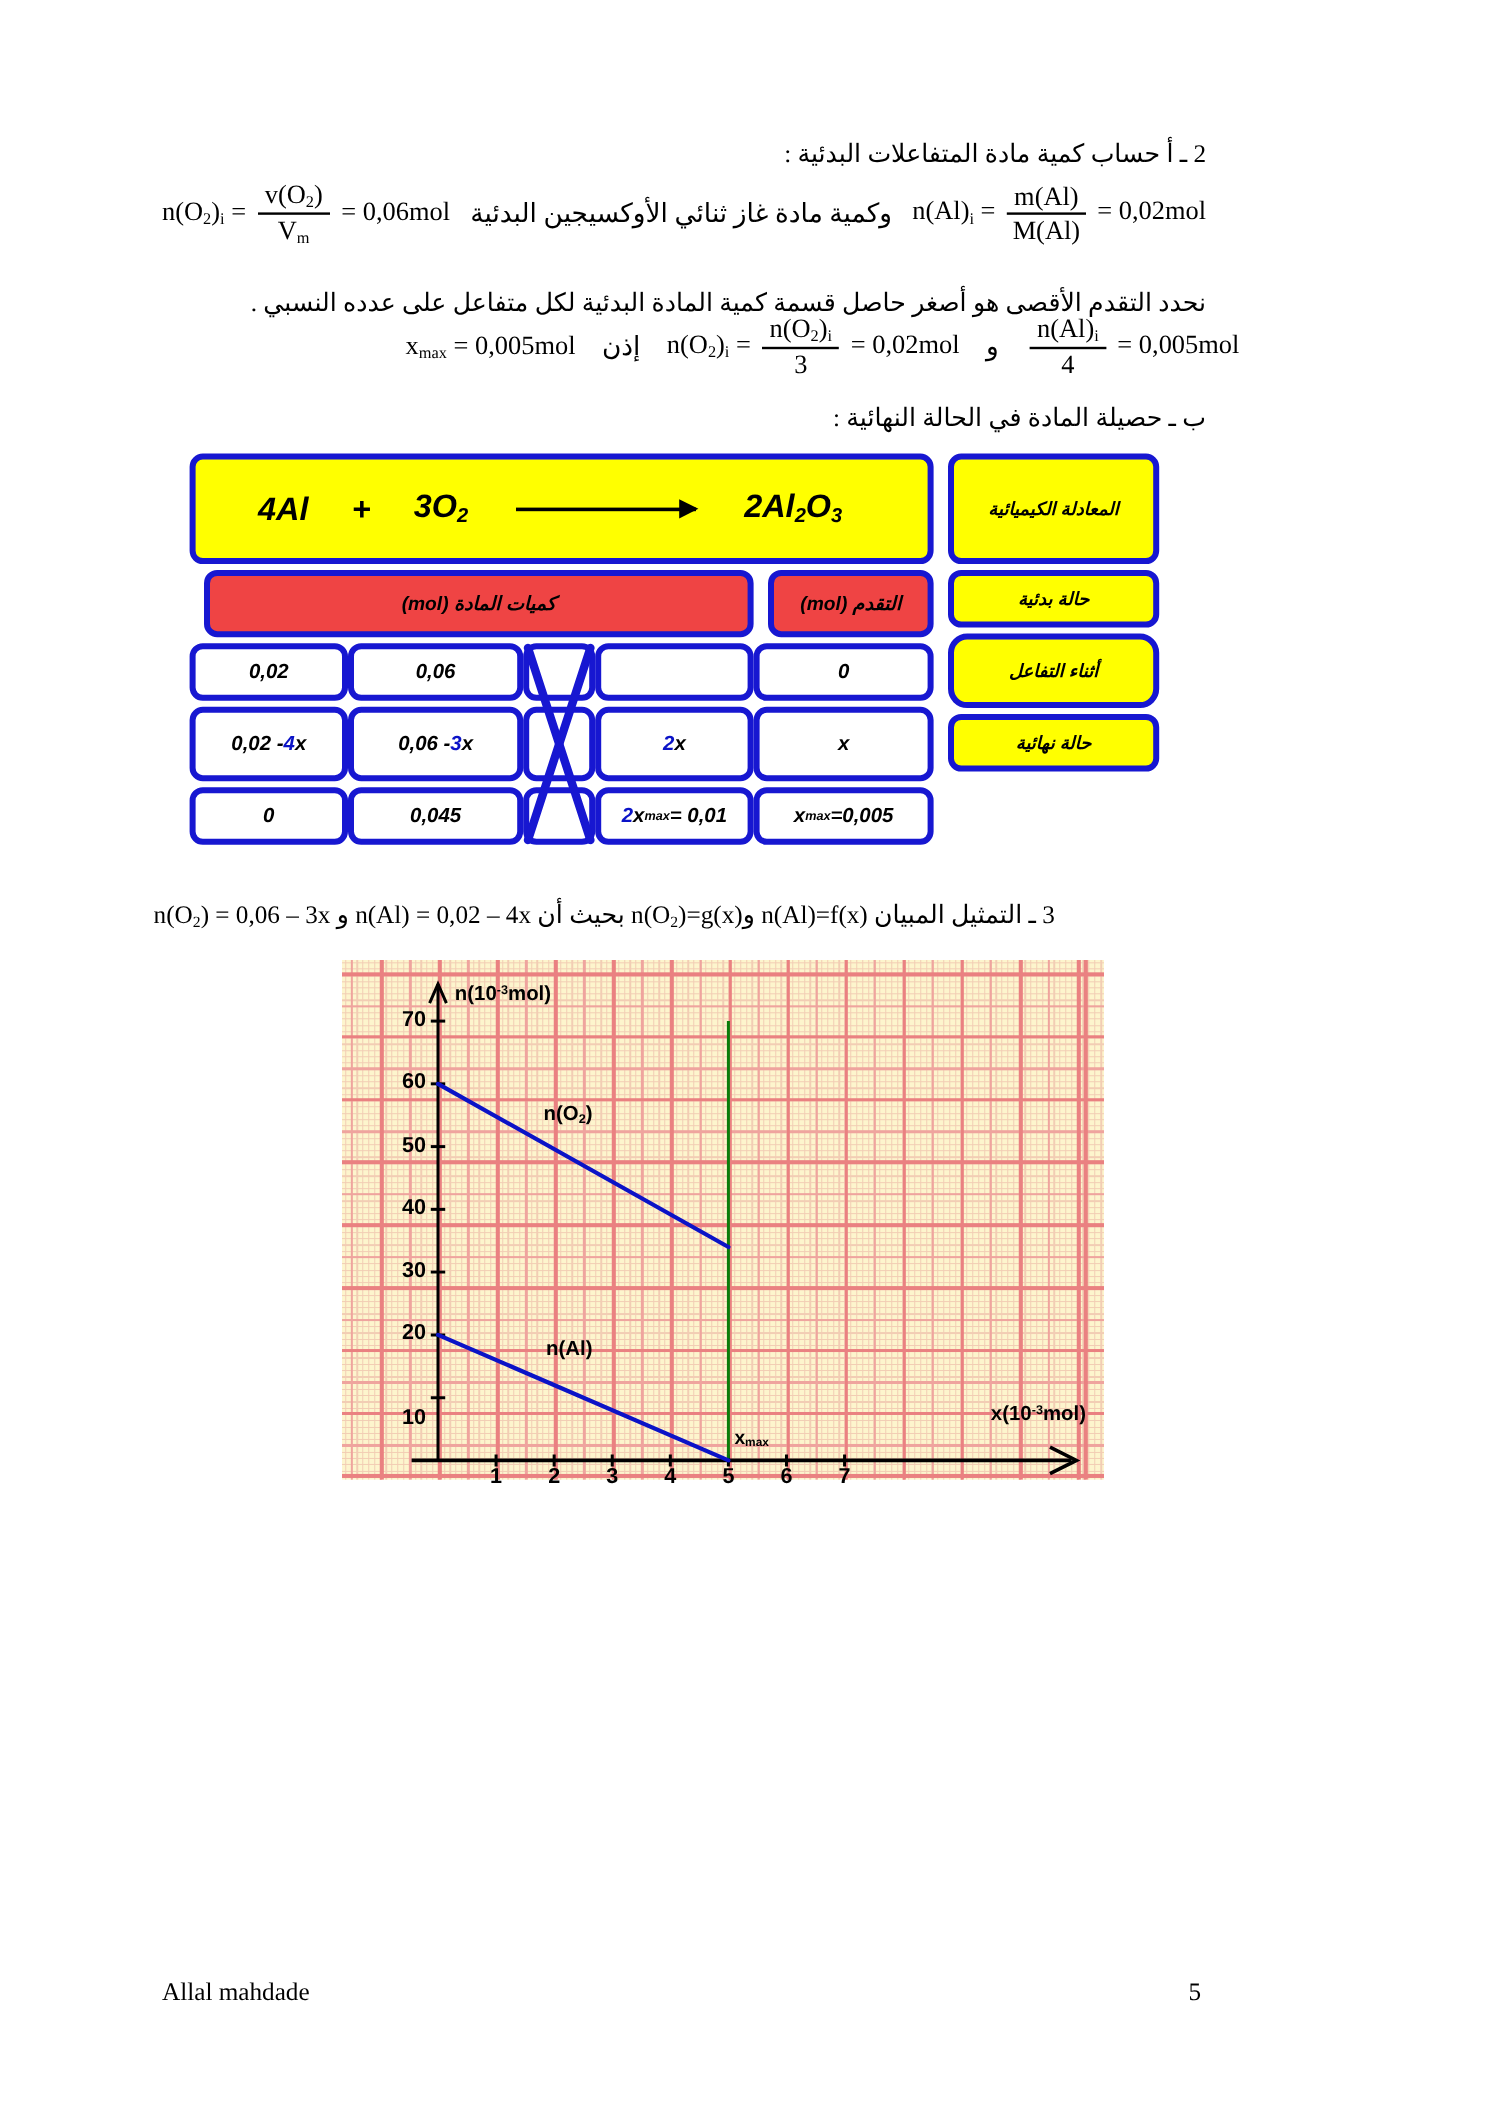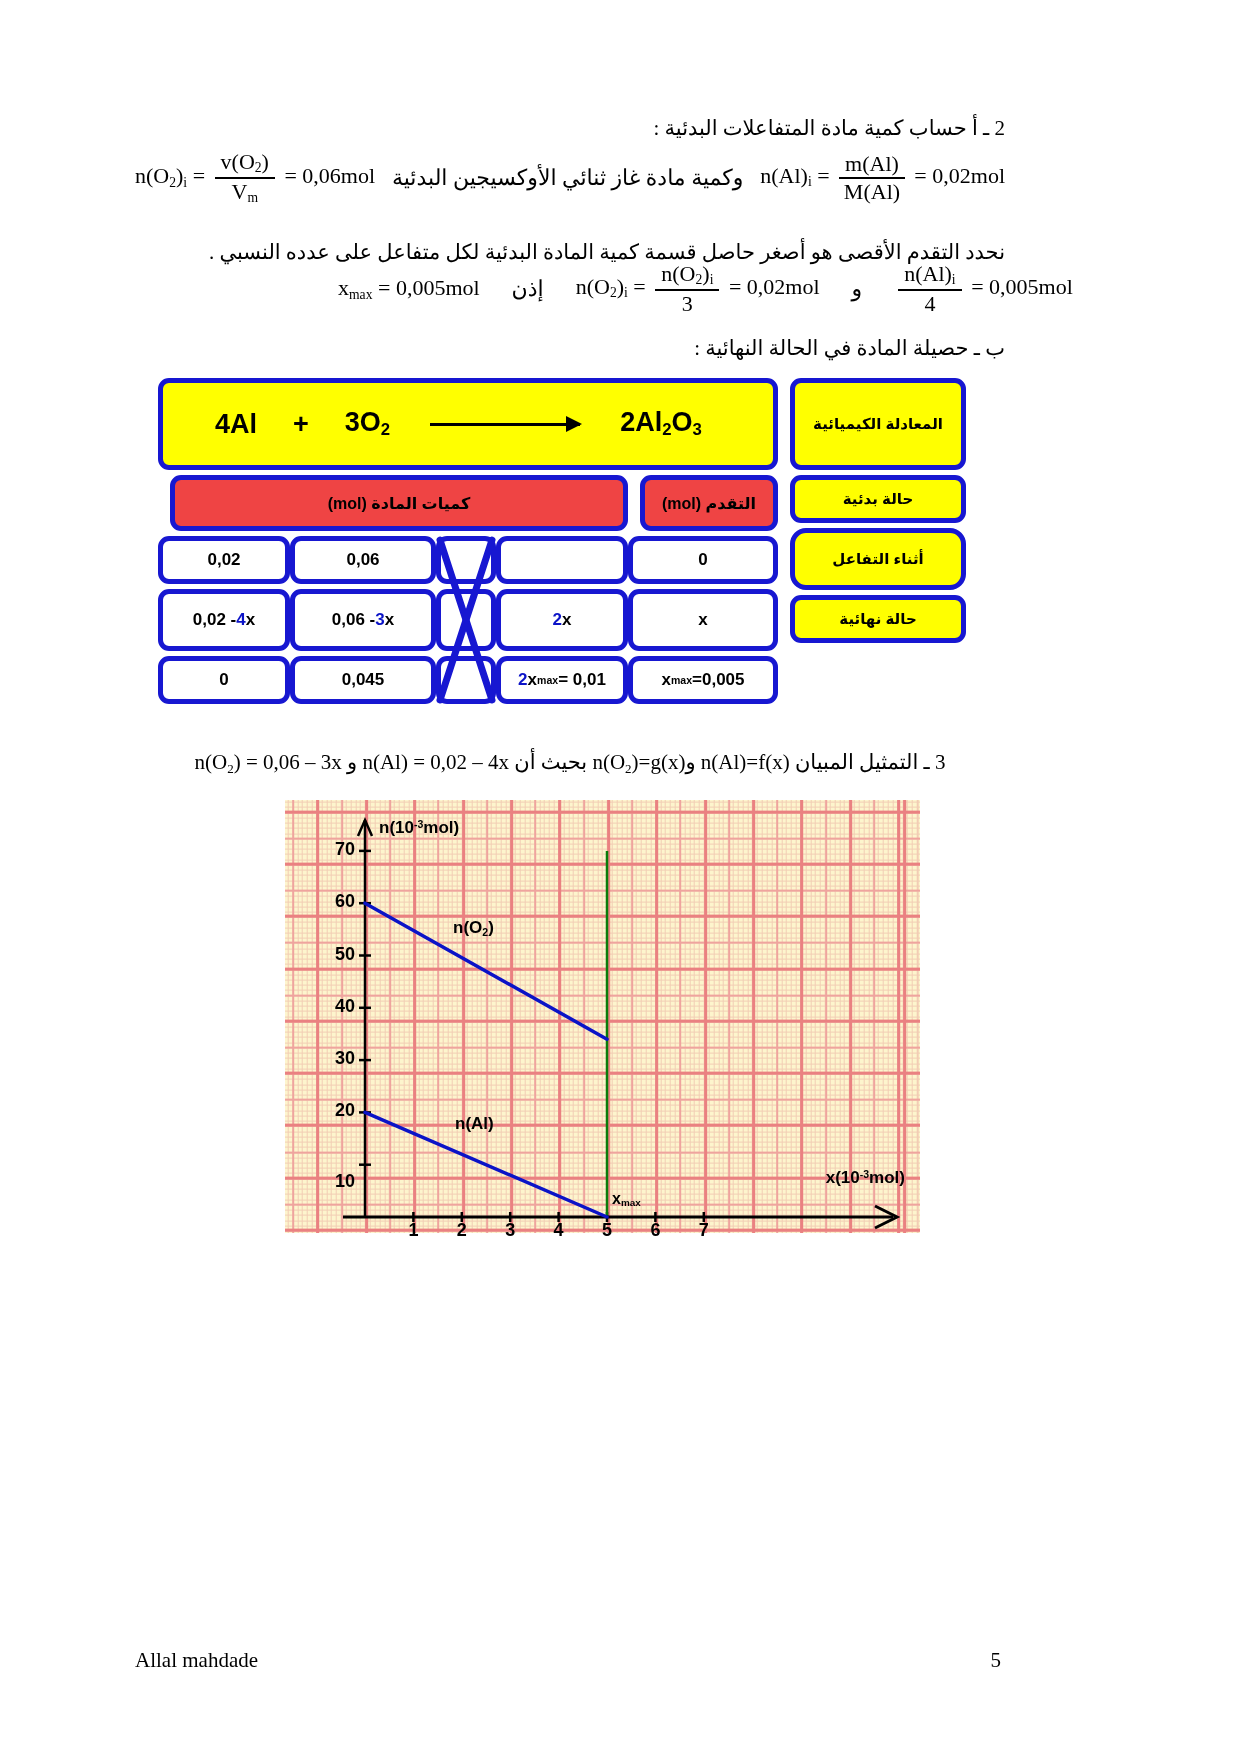--- a/index.html
+++ b/index.html
@@ -13,28 +13,28 @@
   .blue{color:#0b13c7;}
   
   .frac{display:inline-block;text-align:center;vertical-align:middle;line-height:1.08;margin:0 4px;}
   .frac .num{display:block;border-bottom:2px solid #000;padding:0 6px 1px;}
   .frac .den{display:block;padding-top:1px;}
   
   .h-line1{left:135px;top:116px;width:870px;text-align:right;font-size:21px;direction:rtl;}
   .h-line2{left:135px;top:150px;width:870px;direction:rtl;display:flex;justify-content:space-between;
            align-items:center;font-size:22px;}
   .h-line3{left:135px;top:240px;width:870px;text-align:right;font-size:21px;direction:rtl;}
-  .h-line4{left:338px;top:262px;display:flex;align-items:center;gap:32px;font-size:22px;direction:ltr;}
+  .h-line4{left:338px;top:262px;display:flex;align-items:center;gap:22px;font-size:22px;direction:ltr;}
   .h-line5{left:135px;top:336px;width:870px;text-align:right;font-size:21px;direction:rtl;}
-  .s3-line{left:128px;top:750px;width:884px;text-align:center;font-size:21px;direction:rtl;}
+  .s3-line{left:128px;top:750px;width:884px;text-align:left;font-size:21px;direction:rtl;}
   
   .rxn{left:158px;top:378px;display:grid;grid-template-columns:132px 146px 60px 132px 150px;
        grid-template-rows:92px 56px 48px 62px 48px;row-gap:5px;}
   .cell{box-sizing:border-box;border:5px solid #1717d1;border-radius:11px;background:#fff;
-        display:flex;align-items:center;justify-content:center;font-weight:bold;font-size:17px;}
+        display:flex;align-items:center;justify-content:center;font-weight:bold;font-size:17px;font-style:italic;}
   .cell.yel{background:#ffff00;}
   .cell.grn{background:#ef4444;font-size:16px;direction:rtl;margin-left:12px;}
   .eqcell{grid-column:1/6;grid-row:1;justify-content:flex-start;padding-left:52px;gap:36px;
           font-size:27px;font-weight:600;}
   .rarrow{position:relative;width:150px;height:3px;background:#000;margin:0 4px;}
   .rarrow::after{content:"";position:absolute;right:-2px;top:-7px;border-left:16px solid #000;
           border-top:8px solid transparent;border-bottom:8px solid transparent;}
   .hcol{left:790px;top:378px;width:176px;display:flex;flex-direction:column;gap:5px;}
   .hcol .cell{width:176px;font-size:15px;direction:rtl;padding:0 6px;}
   .xmark{left:158px;top:378px;width:620px;height:326px;pointer-events:none;}

